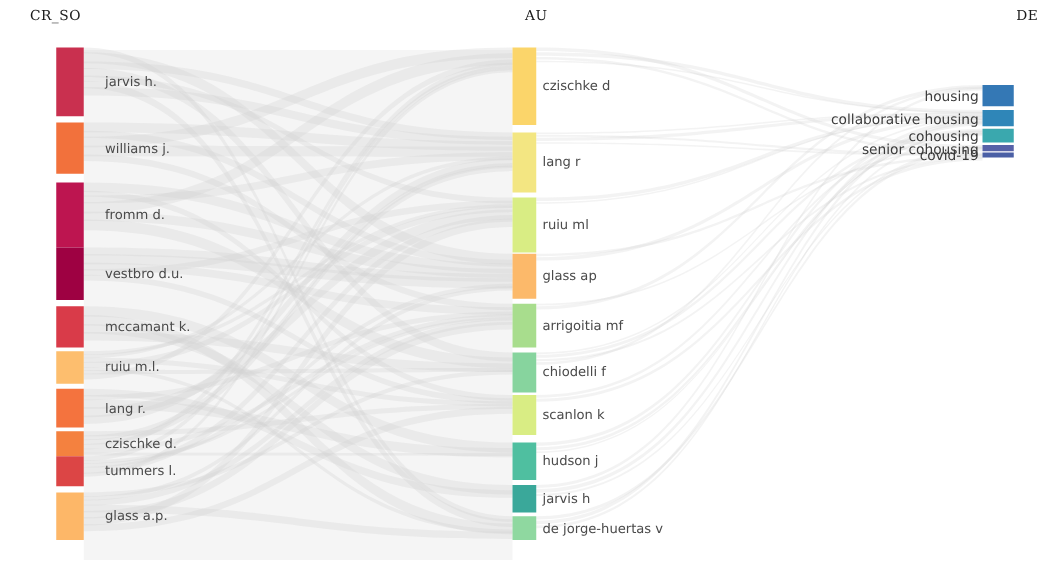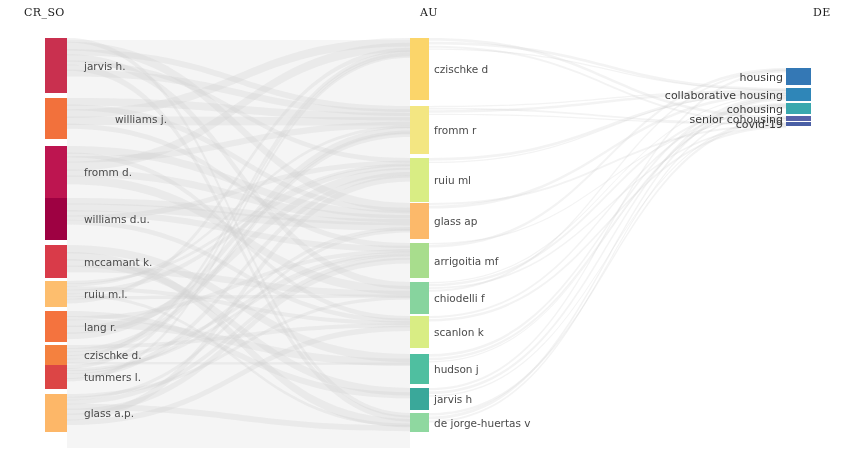--- a/index.html
+++ b/index.html
@@ -131,43 +131,43 @@
         <path d="M429,413 C607.5,413 607.5,118.53104567901235 786,118.53104567901235 L786,121.06918628257888 C607.5,121.06918628257888 607.5,415.53814060356655 429,415.53814060356655 Z" fill="#cfcfcf" fill-opacity="0.26"></path>
         <path d="M429,416.55339684499313 C607.5,416.55339684499313 607.5,97.5866799382716 786,97.5866799382716 L786,100.39109900548696 C607.5,100.39109900548696 607.5,419.3578159122085 429,419.3578159122085 Z" fill="#cfcfcf" fill-opacity="0.26"></path>
         <path d="M429,420.4795835390947 C607.5,420.4795835390947 607.5,106.73482932098766 786,106.73482932098766 L786,108.8259383744856 C607.5,108.8259383744856 607.5,422.5706925925926 429,422.5706925925926 Z" fill="#cfcfcf" fill-opacity="0.26"></path>
       </g>
   </svg>
 
   <div id="nodes-left">
       <div class="node node-l" style="top: 38px; height: 55px; background: rgb(201, 48, 79);"></div>
       <div class="node-label label-l" style="top: 60.5px;">jarvis h.</div>
       <div class="node node-l" style="top: 98px; height: 41px; background: rgb(242, 113, 60);"></div>
-      <div class="node-label label-l" style="top: 113.5px; margin-left: 31px;">williams j.</div>
+      <div class="node-label label-l" style="top: 113.5px;">williams j.</div>
       <div class="node node-l" style="top: 146px; height: 52px; background: rgb(189, 21, 80);"></div>
       <div class="node-label label-l" style="top: 167px;">fromm d.</div>
       <div class="node node-l" style="top: 198px; height: 42px; background: rgb(158, 1, 66);"></div>
-      <div class="node-label label-l" style="top: 214px;">williams d.u.</div>
+      <div class="node-label label-l" style="top: 214px;">vestbro d.u.</div>
       <div class="node node-l" style="top: 245px; height: 33px; background: rgb(217, 59, 73);"></div>
       <div class="node-label label-l" style="top: 256.5px;">mccamant k.</div>
       <div class="node node-l" style="top: 281px; height: 26px; background: rgb(253, 190, 110);"></div>
       <div class="node-label label-l" style="top: 289px;">ruiu m.l.</div>
       <div class="node node-l" style="top: 311px; height: 31px; background: rgb(244, 115, 62);"></div>
       <div class="node-label label-l" style="top: 321.5px;">lang r.</div>
       <div class="node node-l" style="top: 345px; height: 20px; background: rgb(244, 129, 63);"></div>
       <div class="node-label label-l" style="top: 350px;">czischke d.</div>
       <div class="node node-l" style="top: 365px; height: 24px; background: rgb(220, 69, 69);"></div>
       <div class="node-label label-l" style="top: 372px;">tummers l.</div>
       <div class="node node-l" style="top: 394px; height: 38px; background: rgb(253, 183, 104);"></div>
       <div class="node-label label-l" style="top: 408px;">glass a.p.</div>
     </div>
   <div id="nodes-middle">
       <div class="node node-m" style="top: 38px; height: 62px; background: rgb(251, 213, 106);"></div>
       <div class="node-label label-m" style="top: 64px;">czischke d</div>
       <div class="node node-m" style="top: 106px; height: 48px; background: rgb(243, 230, 130);"></div>
-      <div class="node-label label-m" style="top: 125px;">fromm r</div>
+      <div class="node-label label-m" style="top: 125px;">lang r</div>
       <div class="node node-m" style="top: 158px; height: 44px; background: rgb(217, 237, 132);"></div>
       <div class="node-label label-m" style="top: 175px;">ruiu ml</div>
       <div class="node node-m" style="top: 203px; height: 36px; background: rgb(252, 185, 106);"></div>
       <div class="node-label label-m" style="top: 216px;">glass ap</div>
       <div class="node node-m" style="top: 243px; height: 35px; background: rgb(168, 221, 141);"></div>
       <div class="node-label label-m" style="top: 255.5px;">arrigoitia mf</div>
       <div class="node node-m" style="top: 282px; height: 32px; background: rgb(135, 212, 158);"></div>
       <div class="node-label label-m" style="top: 293px;">chiodelli f</div>
       <div class="node node-m" style="top: 316px; height: 32px; background: rgb(217, 237, 132);"></div>
       <div class="node-label label-m" style="top: 327px;">scanlon k</div>

